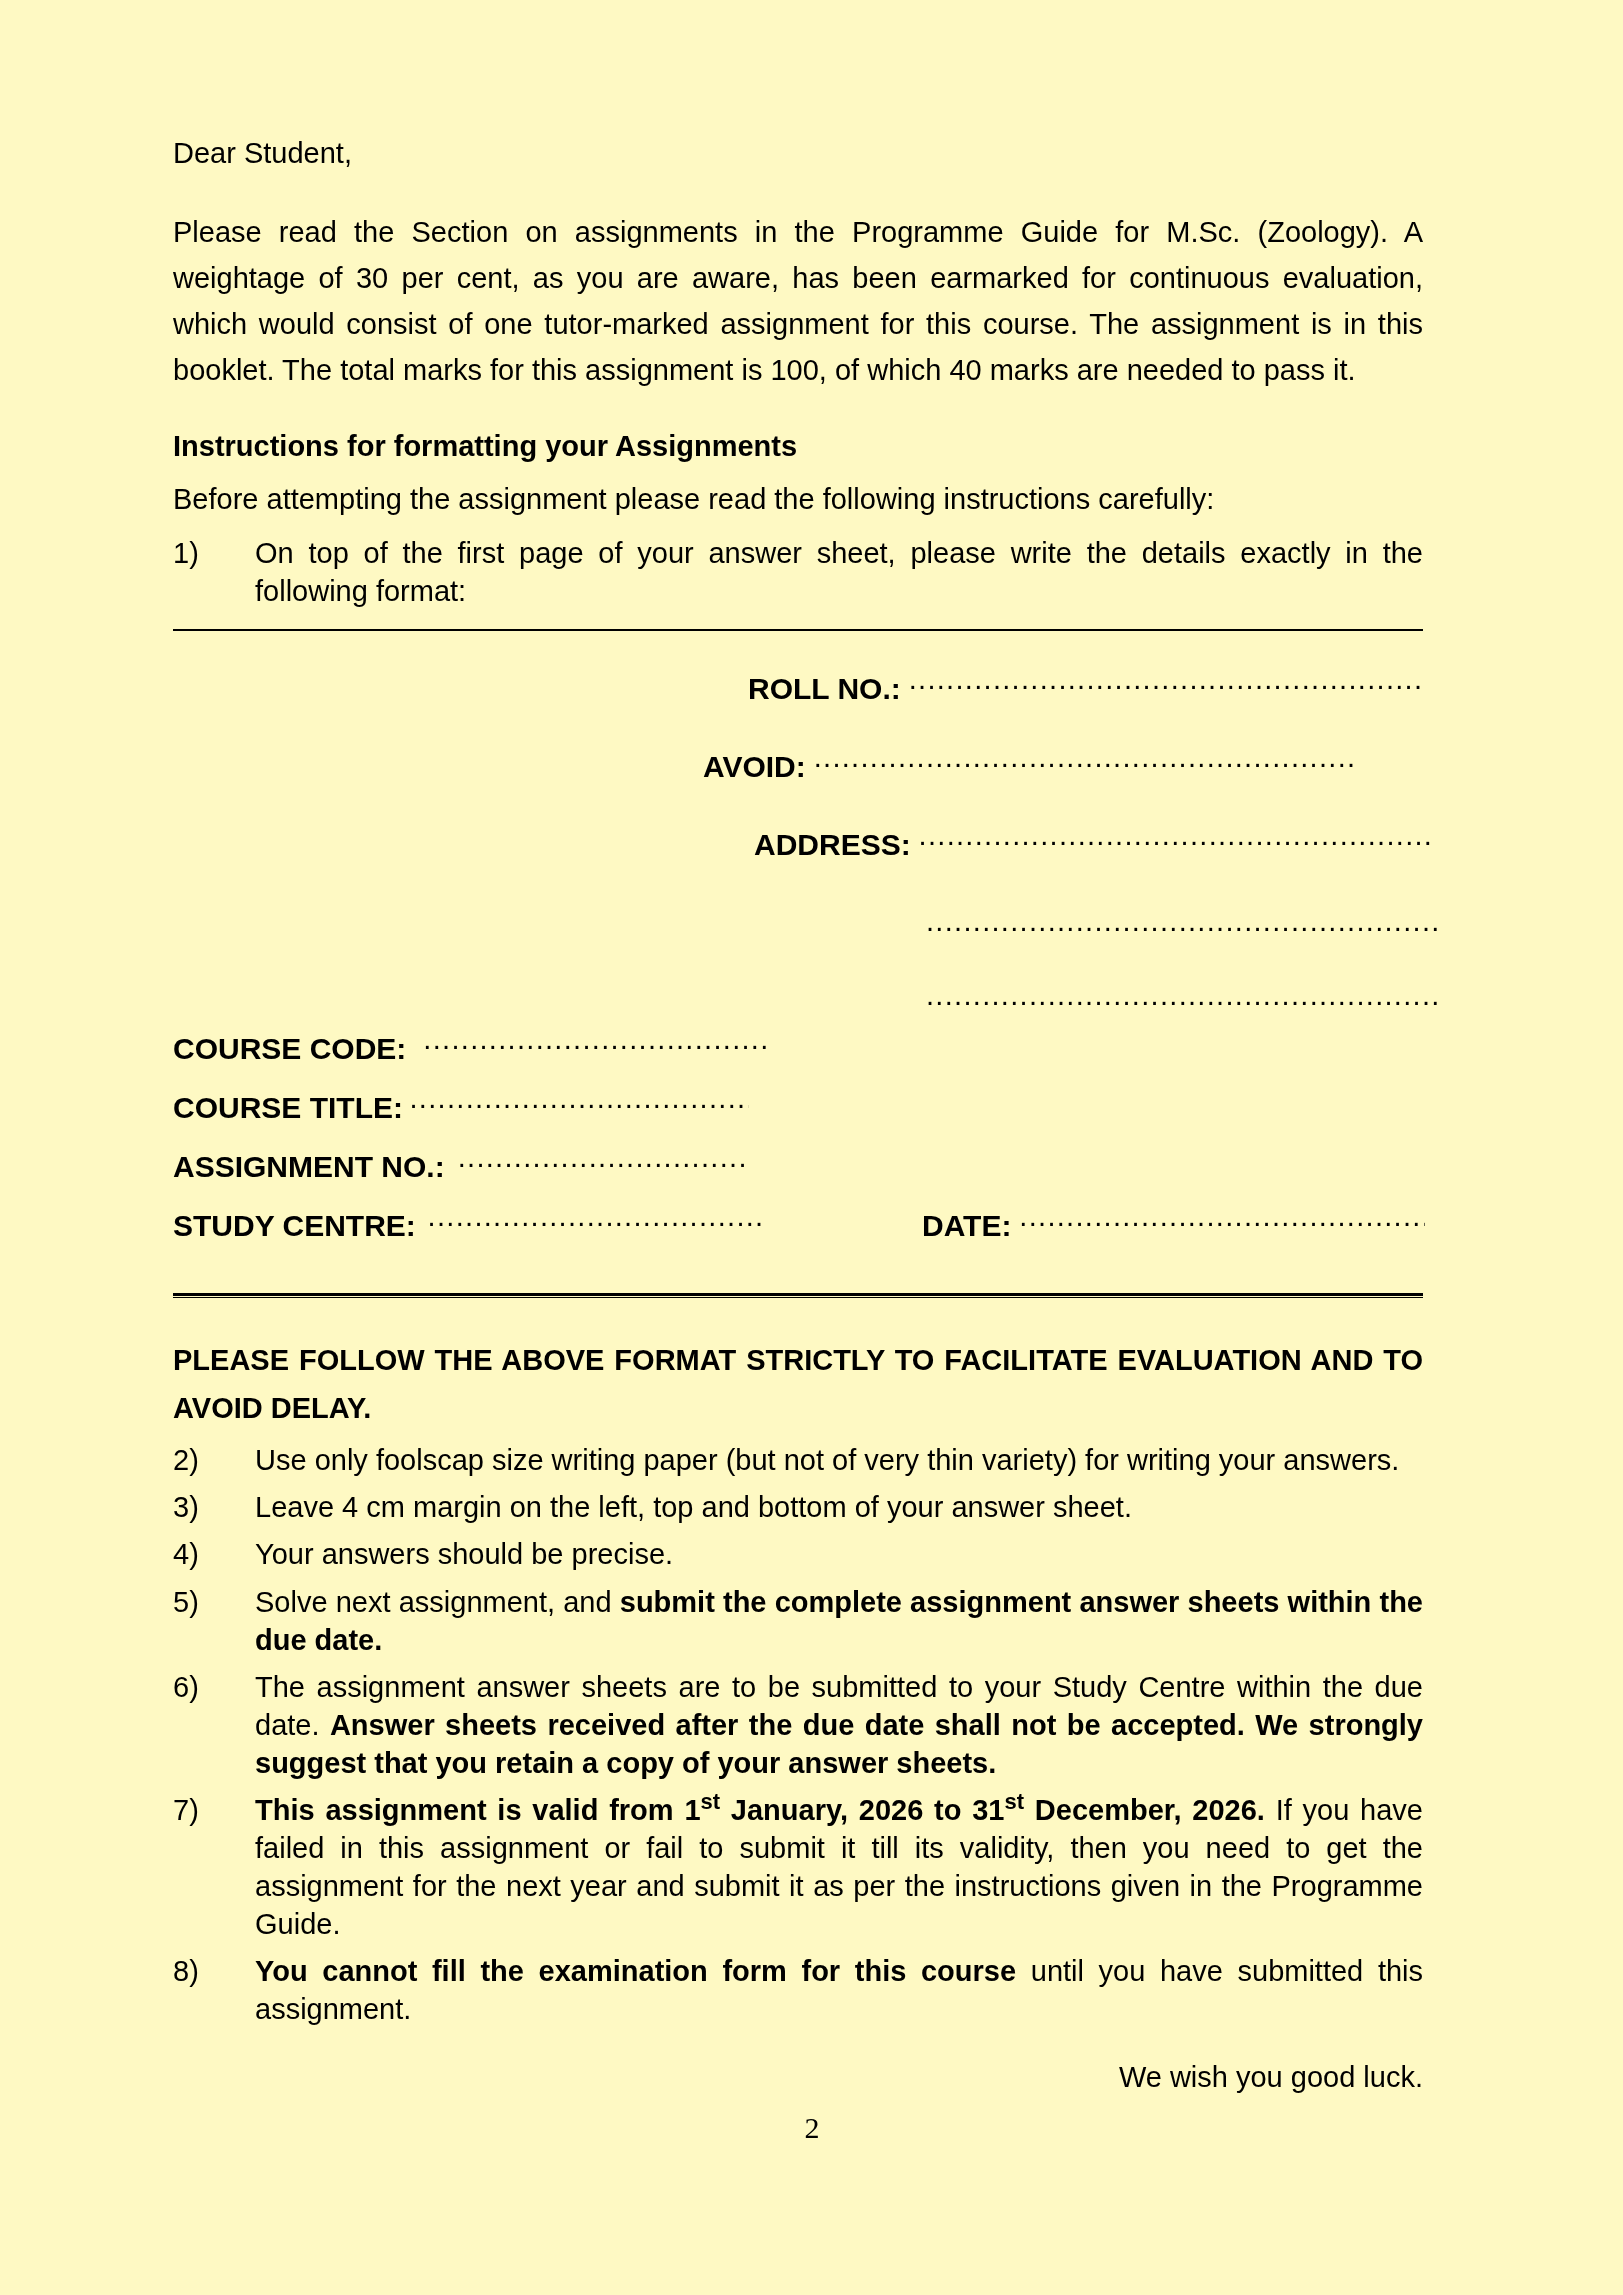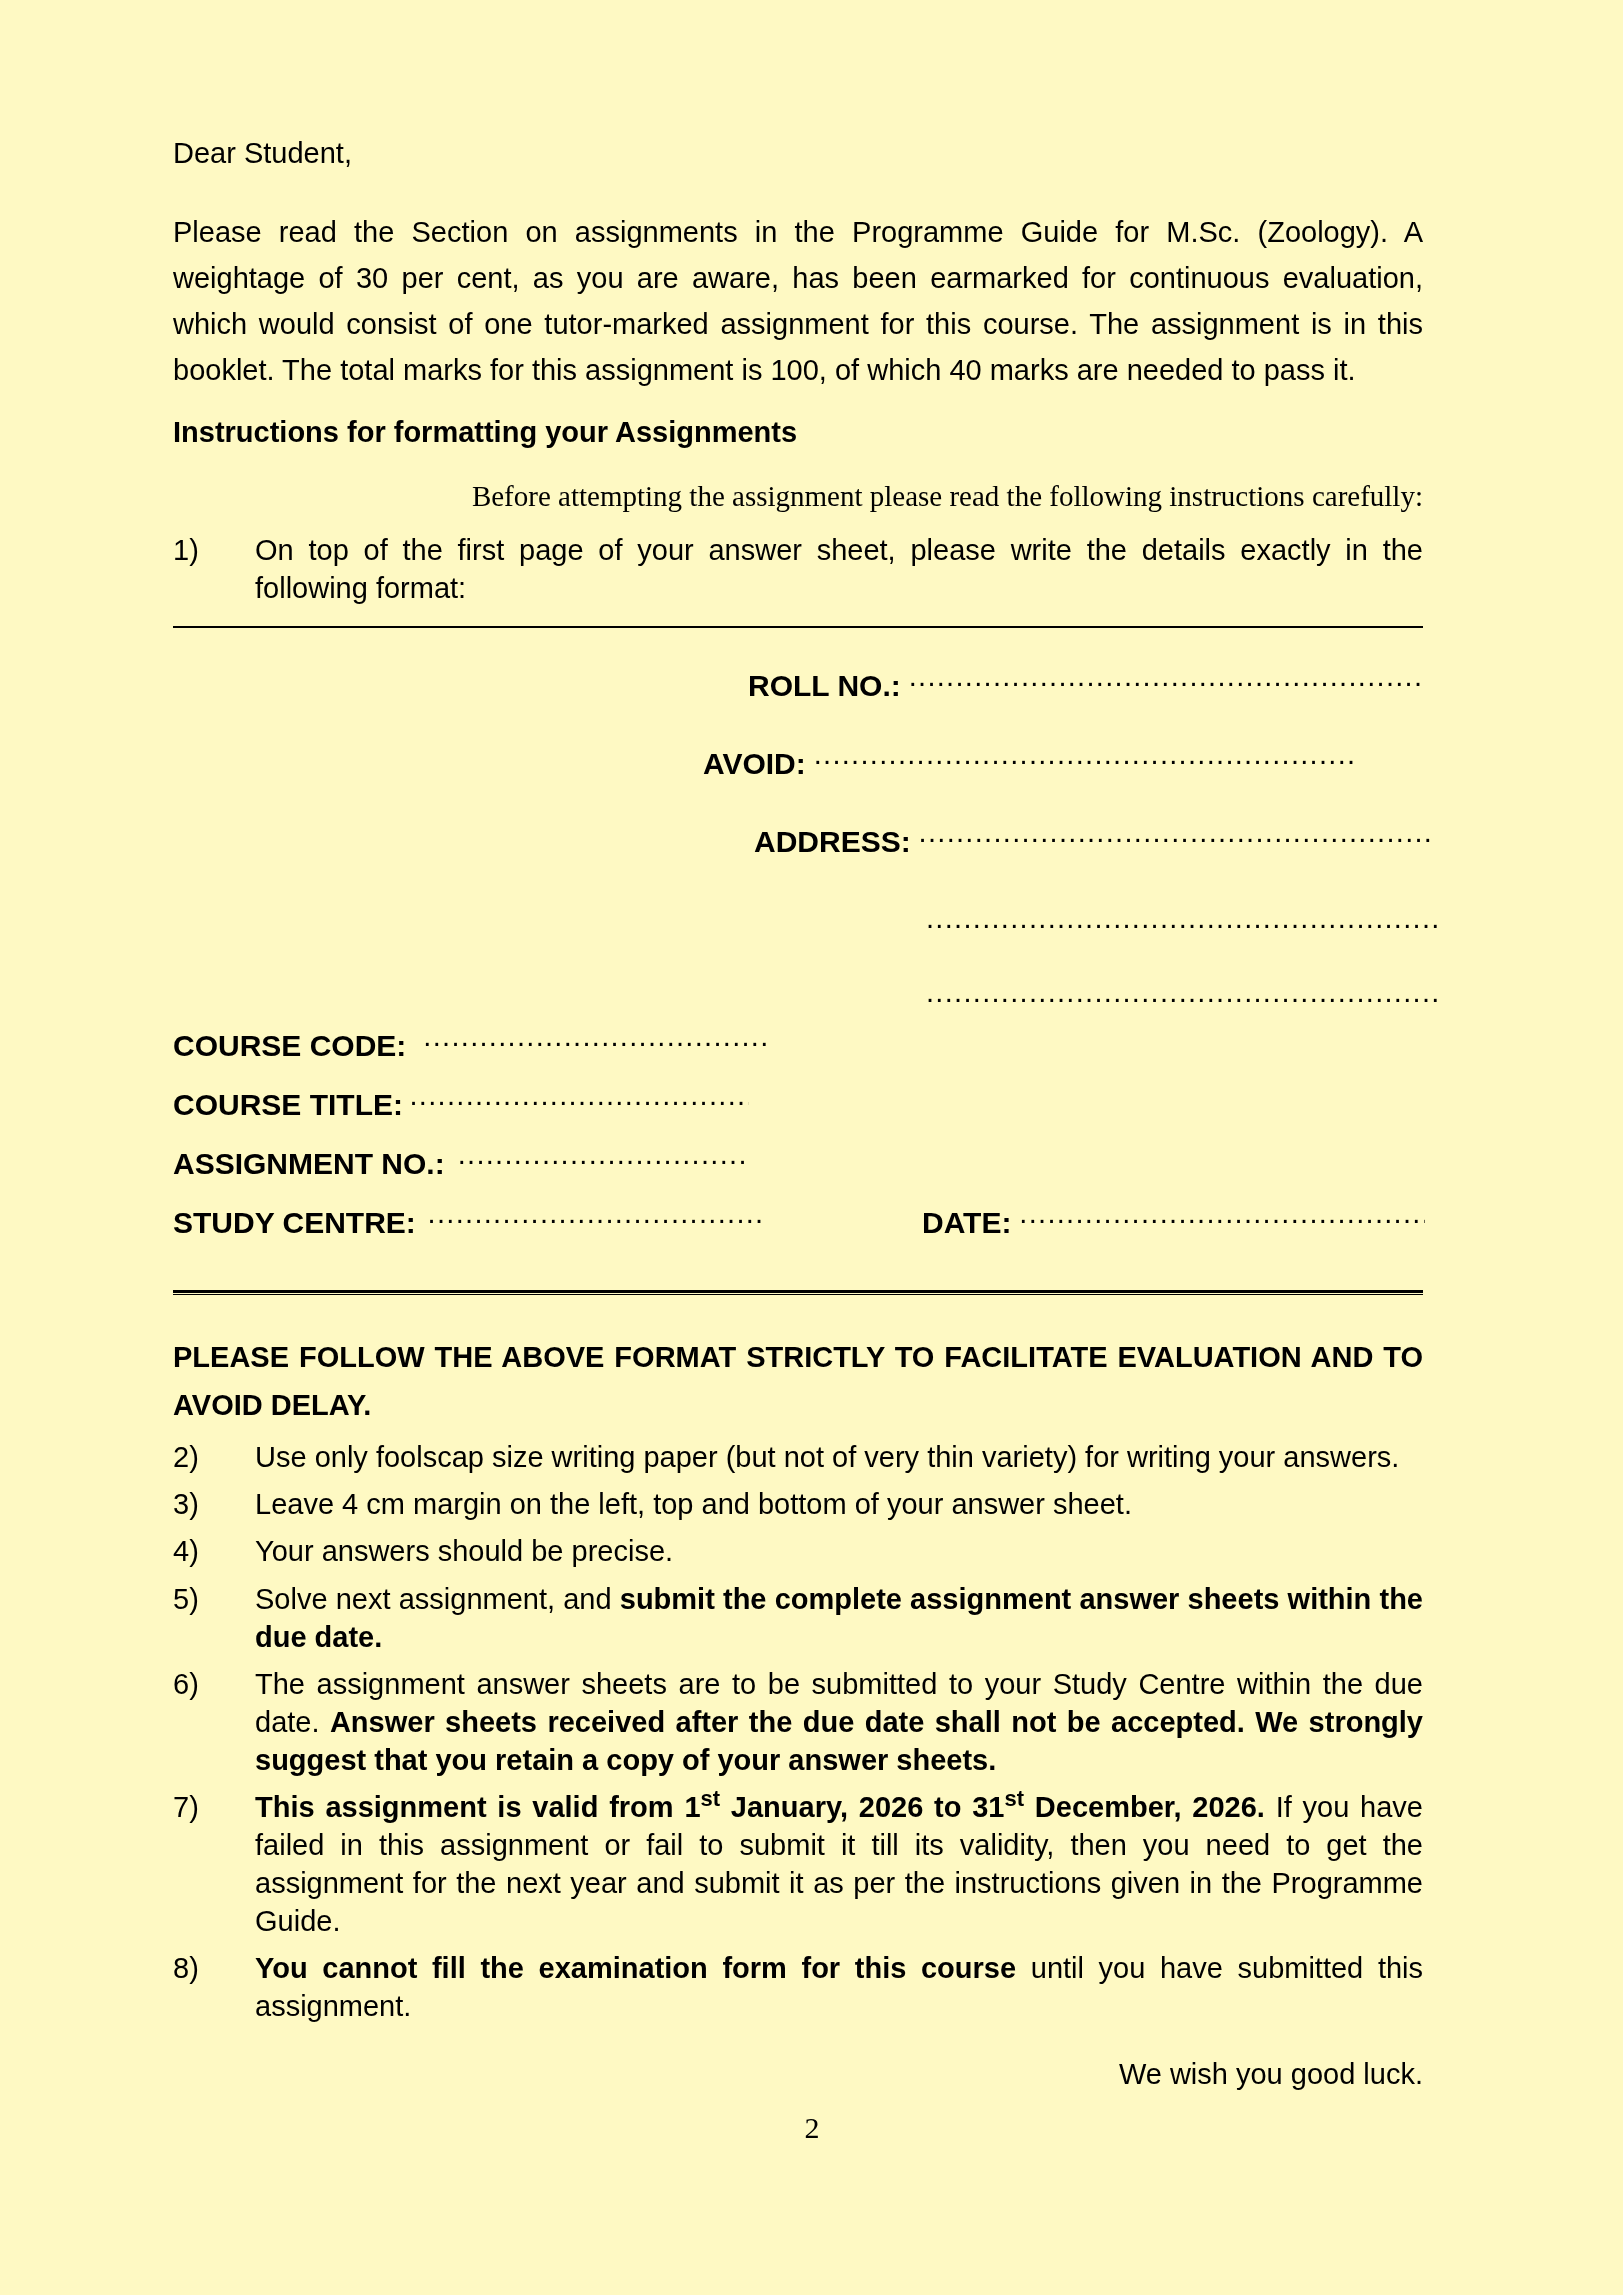--- a/index.html
+++ b/index.html
@@ -14,22 +14,22 @@
     overflow:hidden;
   }
   .content{
     position:absolute;
     left:173px;
     top:134px;
     width:1250px;
   }
   .salutation{line-height:38px; text-align:left;}
   .intro{margin-top:37px; line-height:46px; text-align:justify;}
-  .heading{margin-top:20px; line-height:38px; font-weight:bold; text-align:left;}
-  .preamble{margin-top:26px; line-height:38px; text-align:right;font-family:Liberation Serif, serif;}
+  .heading{margin-top:34px; line-height:38px; font-weight:bold; text-align:left;}
+  .preamble{margin-top:15px; line-height:38px; text-align:left;}
   .item{
     position:relative;
     padding-left:82px;
     line-height:38px;
     text-align:justify;
     margin-top:9.2px;
   }
   #item-first .item{margin-top:15.7px;}
   .item-num{position:absolute; left:0; top:0;}
   .b{font-weight:bold;}

